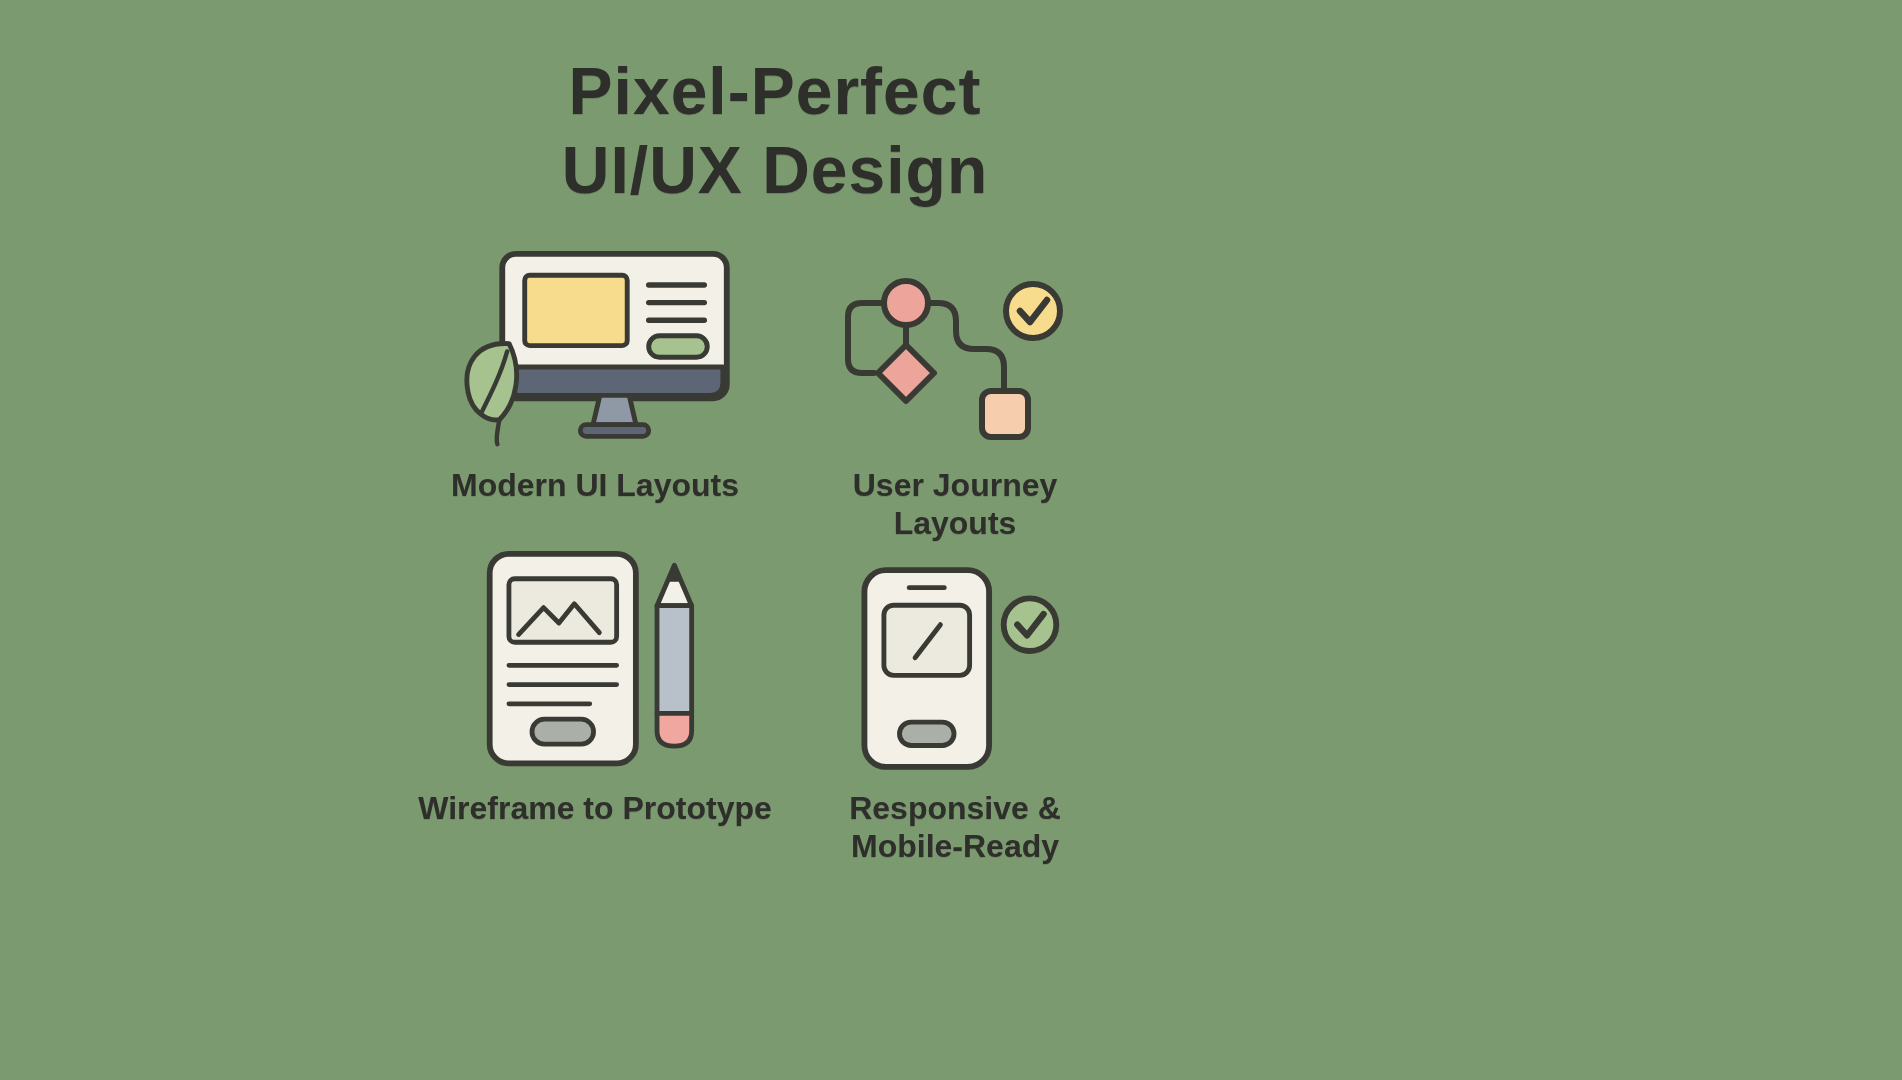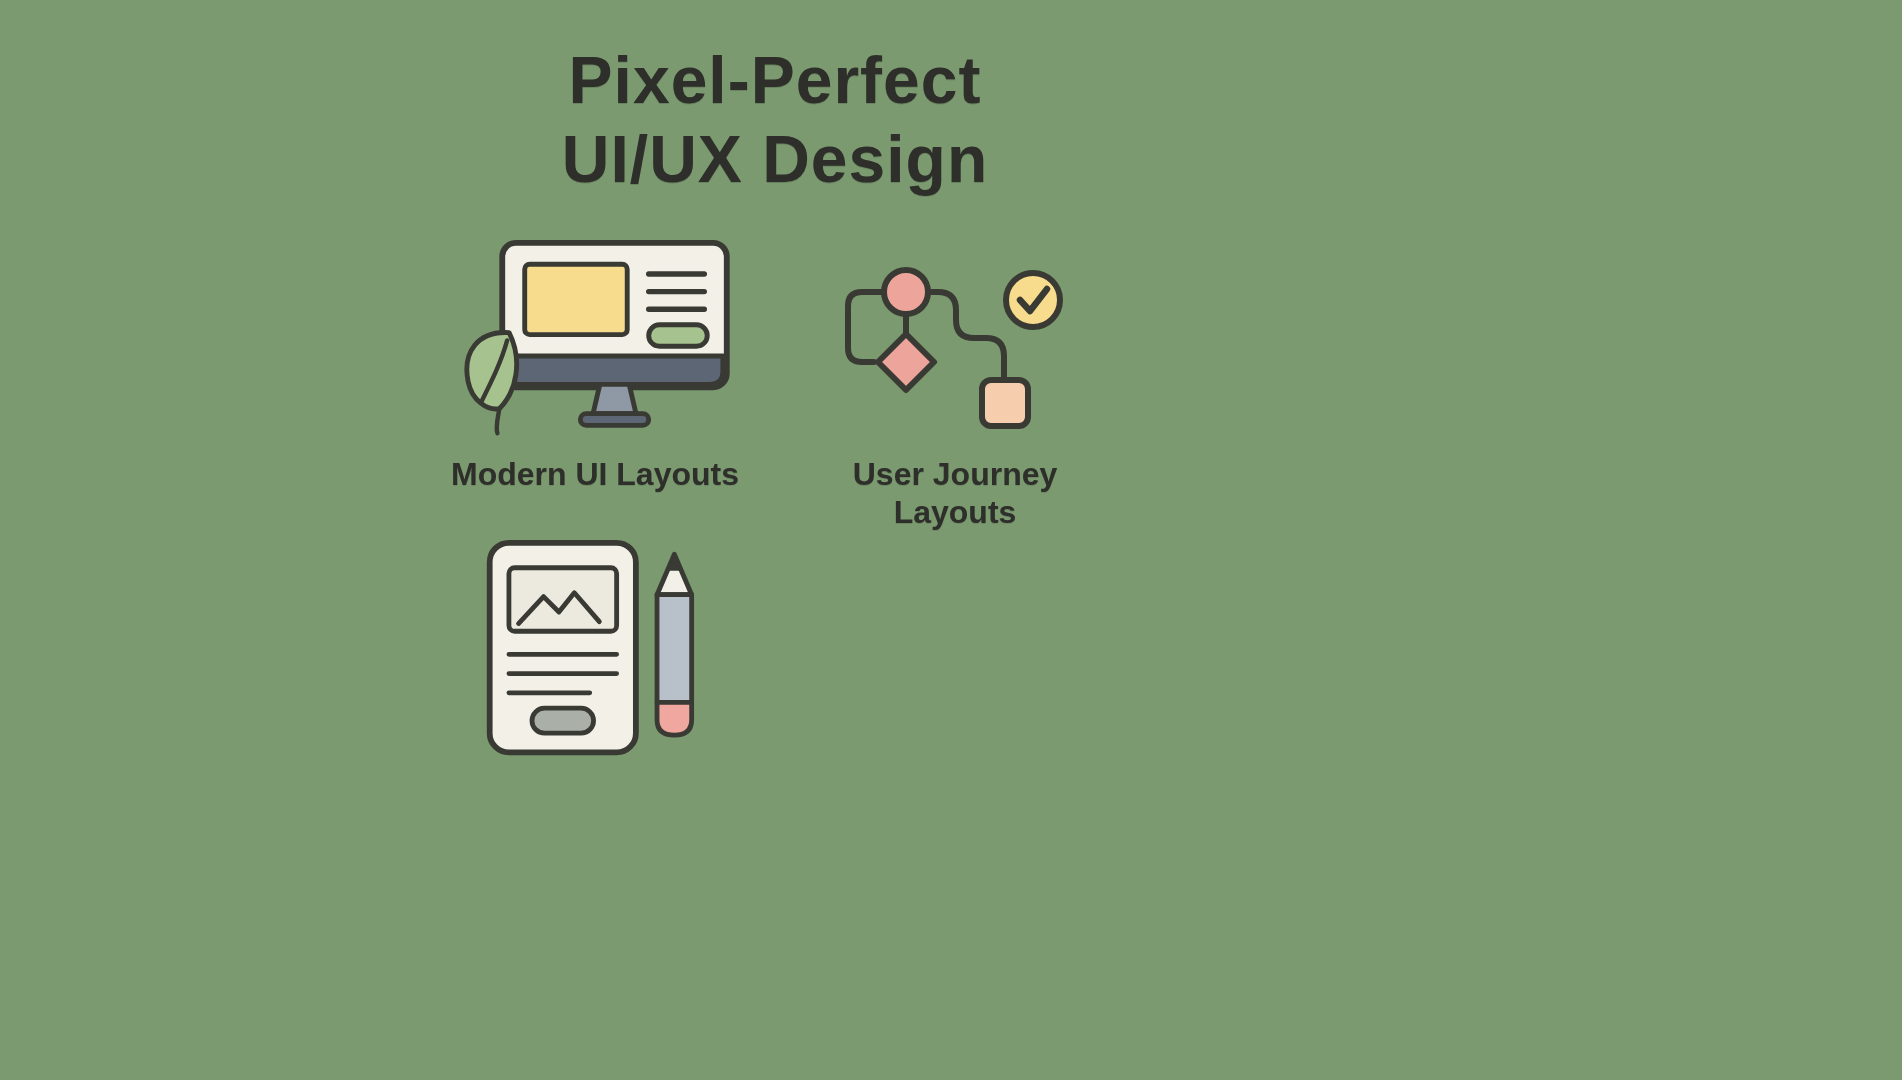--- a/index.html
+++ b/index.html
@@ -10,21 +10,21 @@
   }
   html,body{margin:0;padding:0;}
   body{
     width:1902px;height:1080px;overflow:hidden;
     background:var(--bg,#7b9a70);
     font-family:"Liberation Sans", sans-serif;
     color:var(--ink,#2e2e2a);
   }
   .stage{position:relative;width:1902px;height:1080px;}
   .content{
-    position:absolute;left:325px;top:41px;width:900px;
+    position:absolute;left:325px;top:52px;width:900px;
     display:flex;flex-direction:column;align-items:center;
   }
   .title{
     font-size:66px;font-weight:700;line-height:1.2;letter-spacing:1px;
     text-align:center;white-space:pre-line;color:var(--ink,#2e2e2a);
     text-shadow:0 1px 0 rgba(0,0,0,0.15);
     margin:0 0 36px 0;
   }
   .grid{
     display:grid;grid-template-columns:360px 360px;
@@ -113,18 +113,39 @@
             <path d="M28 122 H140 M28 142 H140 M28 162 H112" class="ln" stroke-width="5"></path>
 
             <rect x="52" y="178" width="64" height="26" rx="13" style="fill:var(--pill-gray)" class="ln" stroke-width="5"></rect>
 
             <path d="M200 18 L182 60 H218 Z" style="fill:var(--card)" class="ln" stroke-width="5"></path>
             <path d="M200 18 L193 35 H207 Z" style="fill:var(--stroke)"></path>
             <rect x="182" y="60" width="36" height="112" style="fill:var(--pencil-body)" class="ln" stroke-width="5"></rect>
             <path d="M182 172 H218 V190 Q218 206 200 206 Q182 206 182 190 Z" style="fill:var(--eraser)" class="ln" stroke-width="5"></path>
           </svg>
         </div>
+        <div class="label">Wireframe to Prototype</div>
       </div>
 
+      <div class="cell">
+        <div class="icon-box">
+          <svg width="224" height="210" viewBox="0 0 230 215">
+
+            <rect x="22" y="6" width="128" height="202" rx="22" style="fill:var(--card)" class="ln" stroke-width="6"></rect>
+
+            <path d="M68 24 H104" class="ln" stroke-width="5"></path>
+
+            <rect x="42" y="42" width="88" height="72" rx="10" style="fill:var(--placeholder)" class="ln" stroke-width="5"></rect>
+            <path d="M100 62 L74 96" class="ln" stroke-width="5"></path>
+
+            <rect x="58" y="162" width="56" height="24" rx="12" style="fill:var(--pill-gray)" class="ln" stroke-width="5"></rect>
+
+            <circle cx="192" cy="62" r="27" style="fill:var(--green)" class="ln" stroke-width="6"></circle>
+            <path d="M179 62 L189 73 L206 51" class="ln" stroke-width="6.5"></path>
+          </svg>
+        </div>
+        <div class="label">Responsive &amp;
+Mobile-Ready</div>
+      </div>
 
     </div>
   </div>
 </div>
 
 </body></html>

